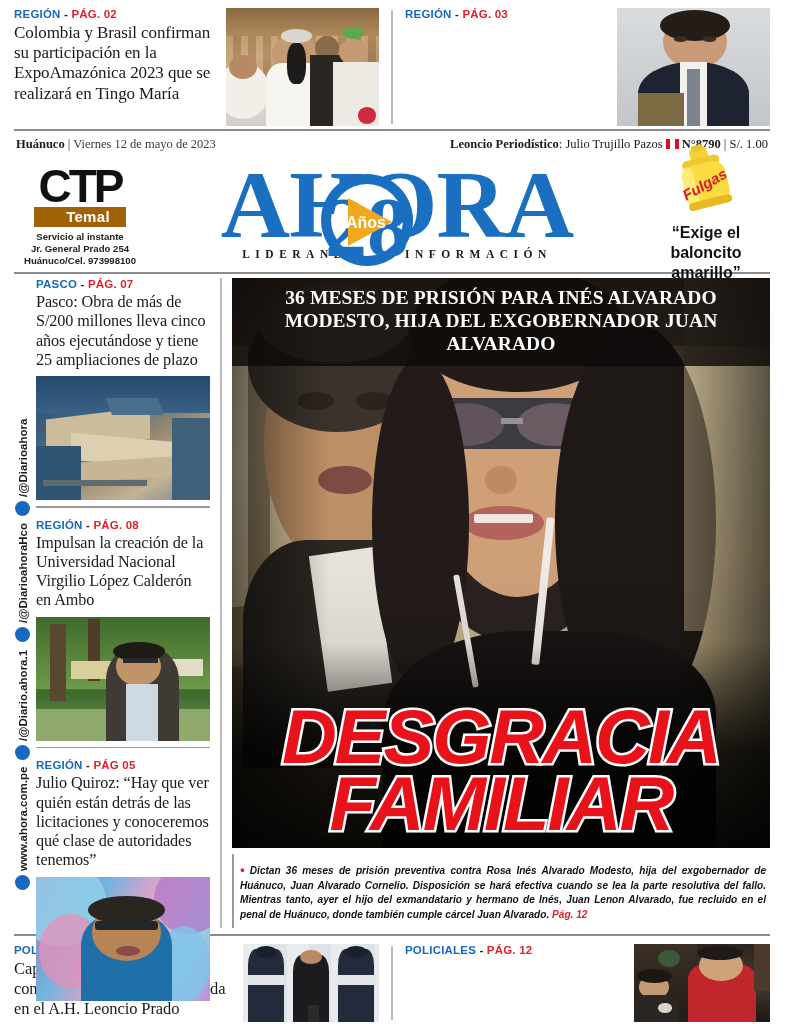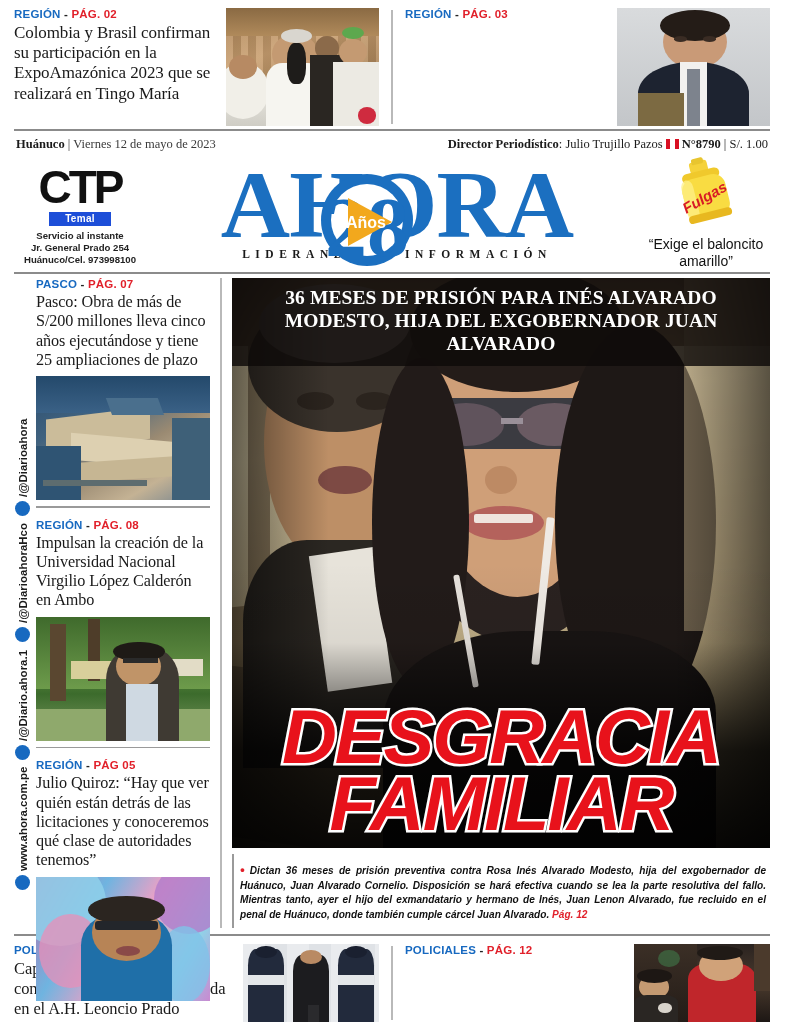--- a/index.html
+++ b/index.html
@@ -115,27 +115,27 @@
   }
   .ctp-logo {
     font-family: "Liberation Sans", sans-serif;
     font-weight: bold;
     font-size: 46px;
     letter-spacing: -3px;
     color: #111;
     line-height: .92;
   }
   .ctp-temal {
-    background: #1d4ed8;
+    background: #a16207;
     color: #fff;
     font-family: "Liberation Sans", sans-serif;
     font-weight: bold;
-    font-size: 10px;
+    font-size: 15px;
     display: inline-block;
-    padding: 1px 16px 2px 16px;
+    padding: 1px 16px 2px 32px;
     margin-top: -6px;
     letter-spacing: .3px;
   }
   .ctp-sub {
     font-family: "Liberation Sans", sans-serif;
     font-size: 9.6px;
     font-weight: bold;
     color: #222;
     line-height: 1.26;
     margin-top: 4px;
@@ -178,22 +178,22 @@
   }
 
   
   .fulgas {
     width: 128px;
     flex: 0 0 128px;
     text-align: center;
   }
   .fulgas-cap {
     font-family: "Liberation Sans", sans-serif;
-    font-weight: normal;
-    font-size: 14px;
+    font-weight: bold;
+    font-size: 16px;
     color: #111;
     line-height: 1.25;
     margin-top: 2px;
   }
 
   
   .bodygrid {
     display: flex;
     gap: 10px;
     margin-top: 4px;
@@ -414,21 +414,21 @@
 
   <div class="rule toprule"></div>
 
   <div class="mastline">
     <div>
       <b>Huánuco</b>
       <span class="grey">|</span>
       <span class="grey">Viernes 12 de mayo de 2023</span>
     </div>
     <div>
-      <b>Director Periodístico</b><span>: </span><span>Julio Trujillo Pazos</span><span class="flagmini"></span><b>N°8790</b>
+      <b>Leoncio Periodístico</b><span>: </span><span>Julio Trujillo Pazos</span><span class="flagmini"></span><b>N°8790</b>
       <span>|</span>
       <span>S/. 1.00</span>
     </div>
   </div>
 
   <div class="masthead">
 
     <div class="ctp">
       <div class="ctp-logo">CTP</div>
       <div class="ctp-temal">Temal</div>

